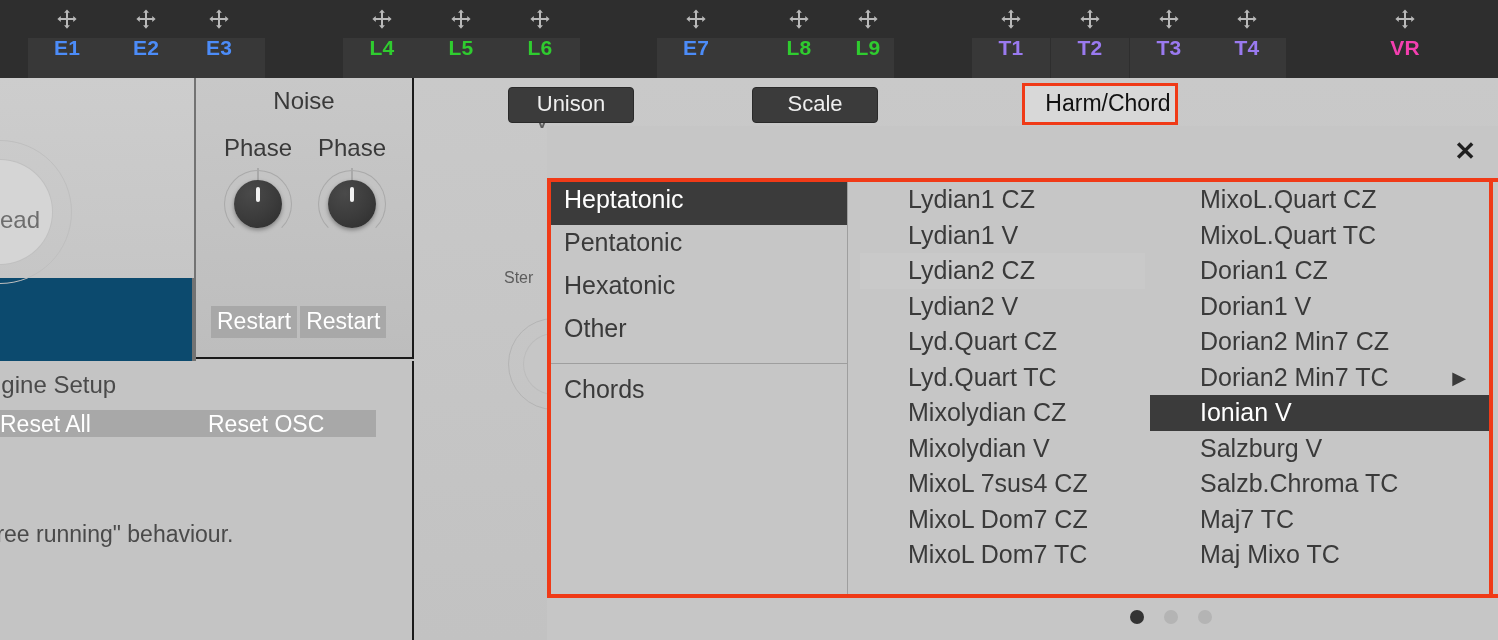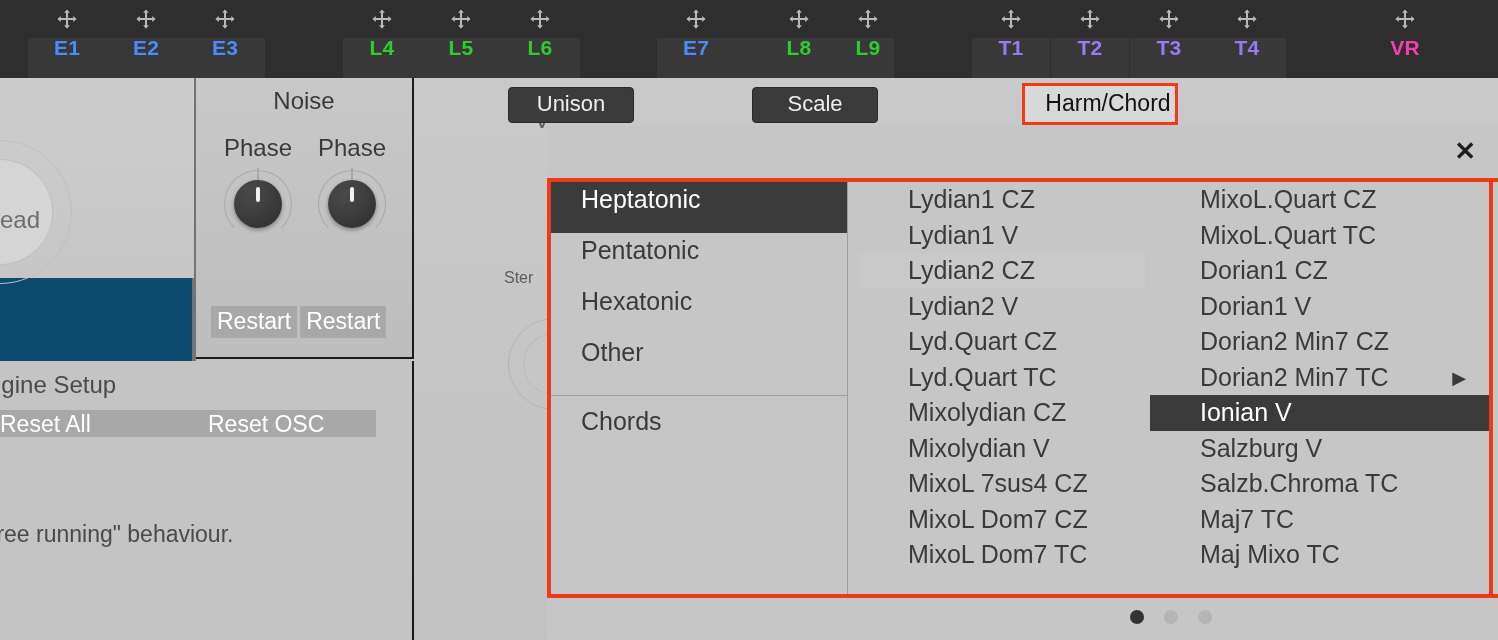--- a/index.html
+++ b/index.html
@@ -191,22 +191,22 @@
     position: absolute; left: 1489px; top: 178px; width: 4px; height: 420px;
     background: #f03a17;
   }
 
   .menu-col-left {
     position: absolute; left: 551px; top: 182px; width: 297px; height: 412px;
     border-right: 1px solid #9e9e9e;
   }
   .menu-item {
     font-size: 25px; color: #3a3a3a;
-    height: 51px; line-height: 35px;
-    padding-left: 30px;
+    height: 43px; line-height: 35px;
+    padding-left: 13px;
     white-space: nowrap;
     cursor: default;
   }
   .menu-item.sel {
     background: #3b3b3b; color: #ffffff;
   }
   .menu-item.hover {
     background: #c9c9c9;
   }
   .menu-divider {
@@ -261,21 +261,21 @@
           <div class="tab-label c-blue">E1</div>
         </div>
         <div class="tab-slot" style="left: 107px;">
           <div class="move-icon">
             <svg viewBox="0 0 24 24" width="22" height="22" fill="currentColor">
               <path d="M12 1.5 L15.2 5.2 L13.1 5.2 L13.1 10.9 L18.8 10.9 L18.8 8.8 L22.5 12 L18.8 15.2 L18.8 13.1 L13.1 13.1 L13.1 18.8 L15.2 18.8 L12 22.5 L8.8 18.8 L10.9 18.8 L10.9 13.1 L5.2 13.1 L5.2 15.2 L1.5 12 L5.2 8.8 L5.2 10.9 L10.9 10.9 L10.9 5.2 L8.8 5.2 Z"></path>
             </svg>
           </div>
           <div class="tab-label c-blue">E2</div>
         </div>
-        <div class="tab-slot" style="left: 186px;">
+        <div class="tab-slot" style="left: 180px;">
           <div class="move-icon">
             <svg viewBox="0 0 24 24" width="22" height="22" fill="currentColor">
               <path d="M12 1.5 L15.2 5.2 L13.1 5.2 L13.1 10.9 L18.8 10.9 L18.8 8.8 L22.5 12 L18.8 15.2 L18.8 13.1 L13.1 13.1 L13.1 18.8 L15.2 18.8 L12 22.5 L8.8 18.8 L10.9 18.8 L10.9 13.1 L5.2 13.1 L5.2 15.2 L1.5 12 L5.2 8.8 L5.2 10.9 L10.9 10.9 L10.9 5.2 L8.8 5.2 Z"></path>
             </svg>
           </div>
           <div class="tab-label c-blue">E3</div>
         </div>
         <div class="tab-slot" style="left: 343px;">
           <div class="move-icon">
             <svg viewBox="0 0 24 24" width="22" height="22" fill="currentColor">

